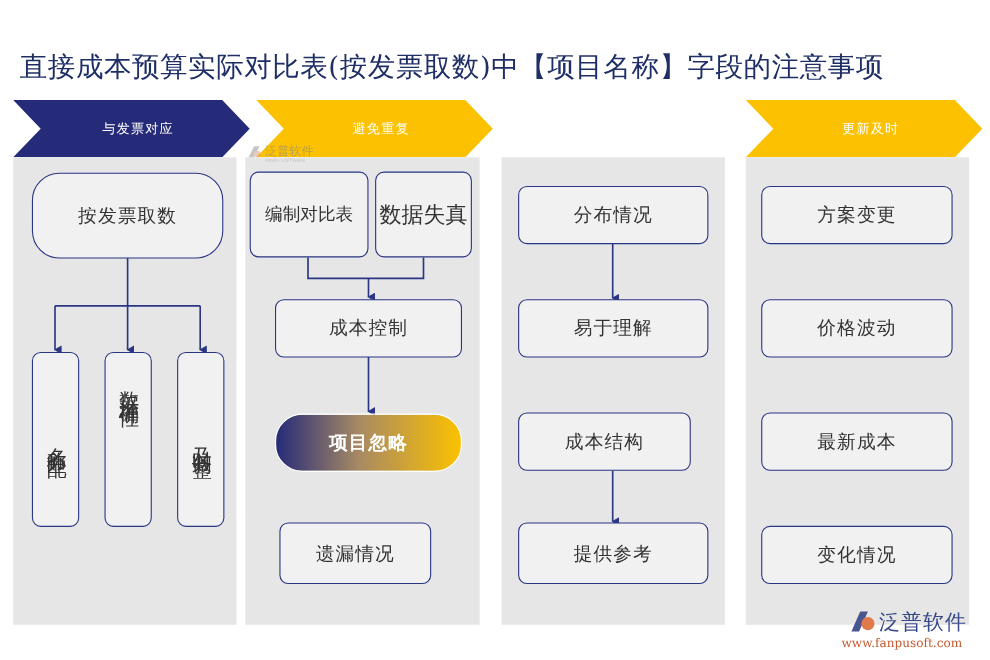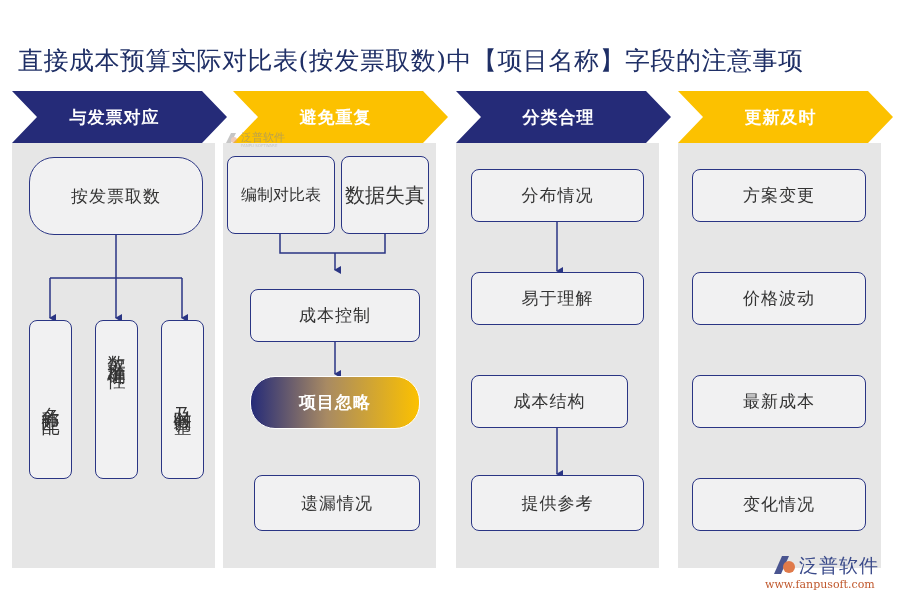--- a/index.html
+++ b/index.html
@@ -13,23 +13,23 @@
   }
 
   .col { position: absolute; top: 91px; width: 215px; height: 477px; }
   .col .panel {
     position: absolute; left: 0; top: 52px; width: 203px; height: 425px;
     background: #e6e6e6;
   }
   .col .arrow { position: absolute; left: 0; top: 0; width: 220px; height: 52px; }
   .col .arrow svg { position: absolute; left: 0; top: 0; }
   .col .arrow-label {
-    position: absolute; left: 0; top: 0; width: 205px; height: 52px;
+    position: absolute; left: 11px; top: 0; width: 205px; height: 52px;
     display: flex; align-items: center; justify-content: center;
-    color: #fff; font-size: 17px; font-weight: bold; letter-spacing: 1px;
+    color: #fff; font-size: 12px; font-weight: normal; letter-spacing: 1px;
   }
 
   .box {
     position: absolute; background: #f1f1f2;
     border: 1.5px solid #2a3584; border-radius: 8px;
     display: flex; align-items: center; justify-content: center;
     font-size: 17px; color: #333; letter-spacing: 1px; text-align: center;
   }
   .box.vertical { writing-mode: vertical-rl; letter-spacing: 4px; font-size: 18px; }
   .box.gradient {
@@ -69,26 +69,20 @@
   <div class="arrow">
     <svg width="220" height="52">
         <polygon points="0,0 190,0 215,26 190,52 0,52 25,26" fill="#fcc100"></polygon>
       </svg>
     <div class="arrow-label">避免重复</div>
   </div>
   <div class="panel" style="left:-10px; width:213px;"></div>
 </div>
 
 <div class="col" style="left:456px;">
-  <div class="arrow">
-    <svg width="220" height="52">
-        <polygon points="0,0 190,0 215,26 190,52 0,52 25,26" fill="#252b78"></polygon>
-      </svg>
-    <div class="arrow-label">分类合理</div>
-  </div>
   <div class="panel"></div>
 </div>
 
 <div class="col" style="left:678px;">
   <div class="arrow">
     <svg width="220" height="52">
         <polygon points="0,0 190,0 215,26 190,52 0,52 25,26" fill="#fcc100"></polygon>
       </svg>
     <div class="arrow-label">更新及时</div>
   </div>
@@ -118,23 +112,23 @@
   </g>
 </svg>
 
 <div class="box" style="left:29px; top:157px; width:174px; height:78px;border-radius:25px;">按发票取数</div>
 <div class="box vertical" style="left:29px; top:320px; width:43px; height:159px;">名称匹配</div>
 <div class="box vertical" style="left:95px; top:320px; width:43px; height:159px; justify-content:flex-start; padding-top:20px;">数据准确性</div>
 <div class="box vertical" style="left:161px; top:320px; width:43px; height:159px;">及时调整</div>
 
 <div class="box" style="left:227px; top:156px; width:108px; height:78px; font-size:16px; letter-spacing:0;">编制对比表</div>
 <div class="box" style="left:341px; top:156px; width:88px; height:78px; font-size:20px; letter-spacing:0;">数据失真</div>
-<div class="box" style="left:250px; top:272px; width:170px; height:53px;margin-top:17px;">成本控制</div>
+<div class="box" style="left:250px; top:272px; width:170px; height:53px;">成本控制</div>
 <div class="box gradient" style="left:250px; top:376px; width:170px; height:53px;border-radius:25px;">项目忽略</div>
-<div class="box" style="left:254px; top:475px; width:166px; height:56px;font-family:Liberation Mono, monospace;">遗漏情况</div>
+<div class="box" style="left:254px; top:475px; width:138px; height:56px;font-family:Liberation Mono, monospace;">遗漏情况</div>
 
 <div class="box" style="left:471px; top:169px; width:173px; height:53px;">分布情况</div>
 <div class="box" style="left:471px; top:272px; width:173px; height:53px;">易于理解</div>
 <div class="box" style="left:471px; top:375px; width:157px; height:53px;">成本结构</div>
 <div class="box" style="left:471px; top:475px; width:173px; height:56px;">提供参考</div>
 
 <div class="box" style="left:692px; top:169px; width:174px; height:53px;">方案变更</div>
 <div class="box" style="left:692px; top:272px; width:174px; height:53px;">价格波动</div>
 <div class="box" style="left:692px; top:375px; width:174px; height:53px;">最新成本</div>
 <div class="box" style="left:692px; top:478px; width:174px; height:53px;">变化情况</div>

